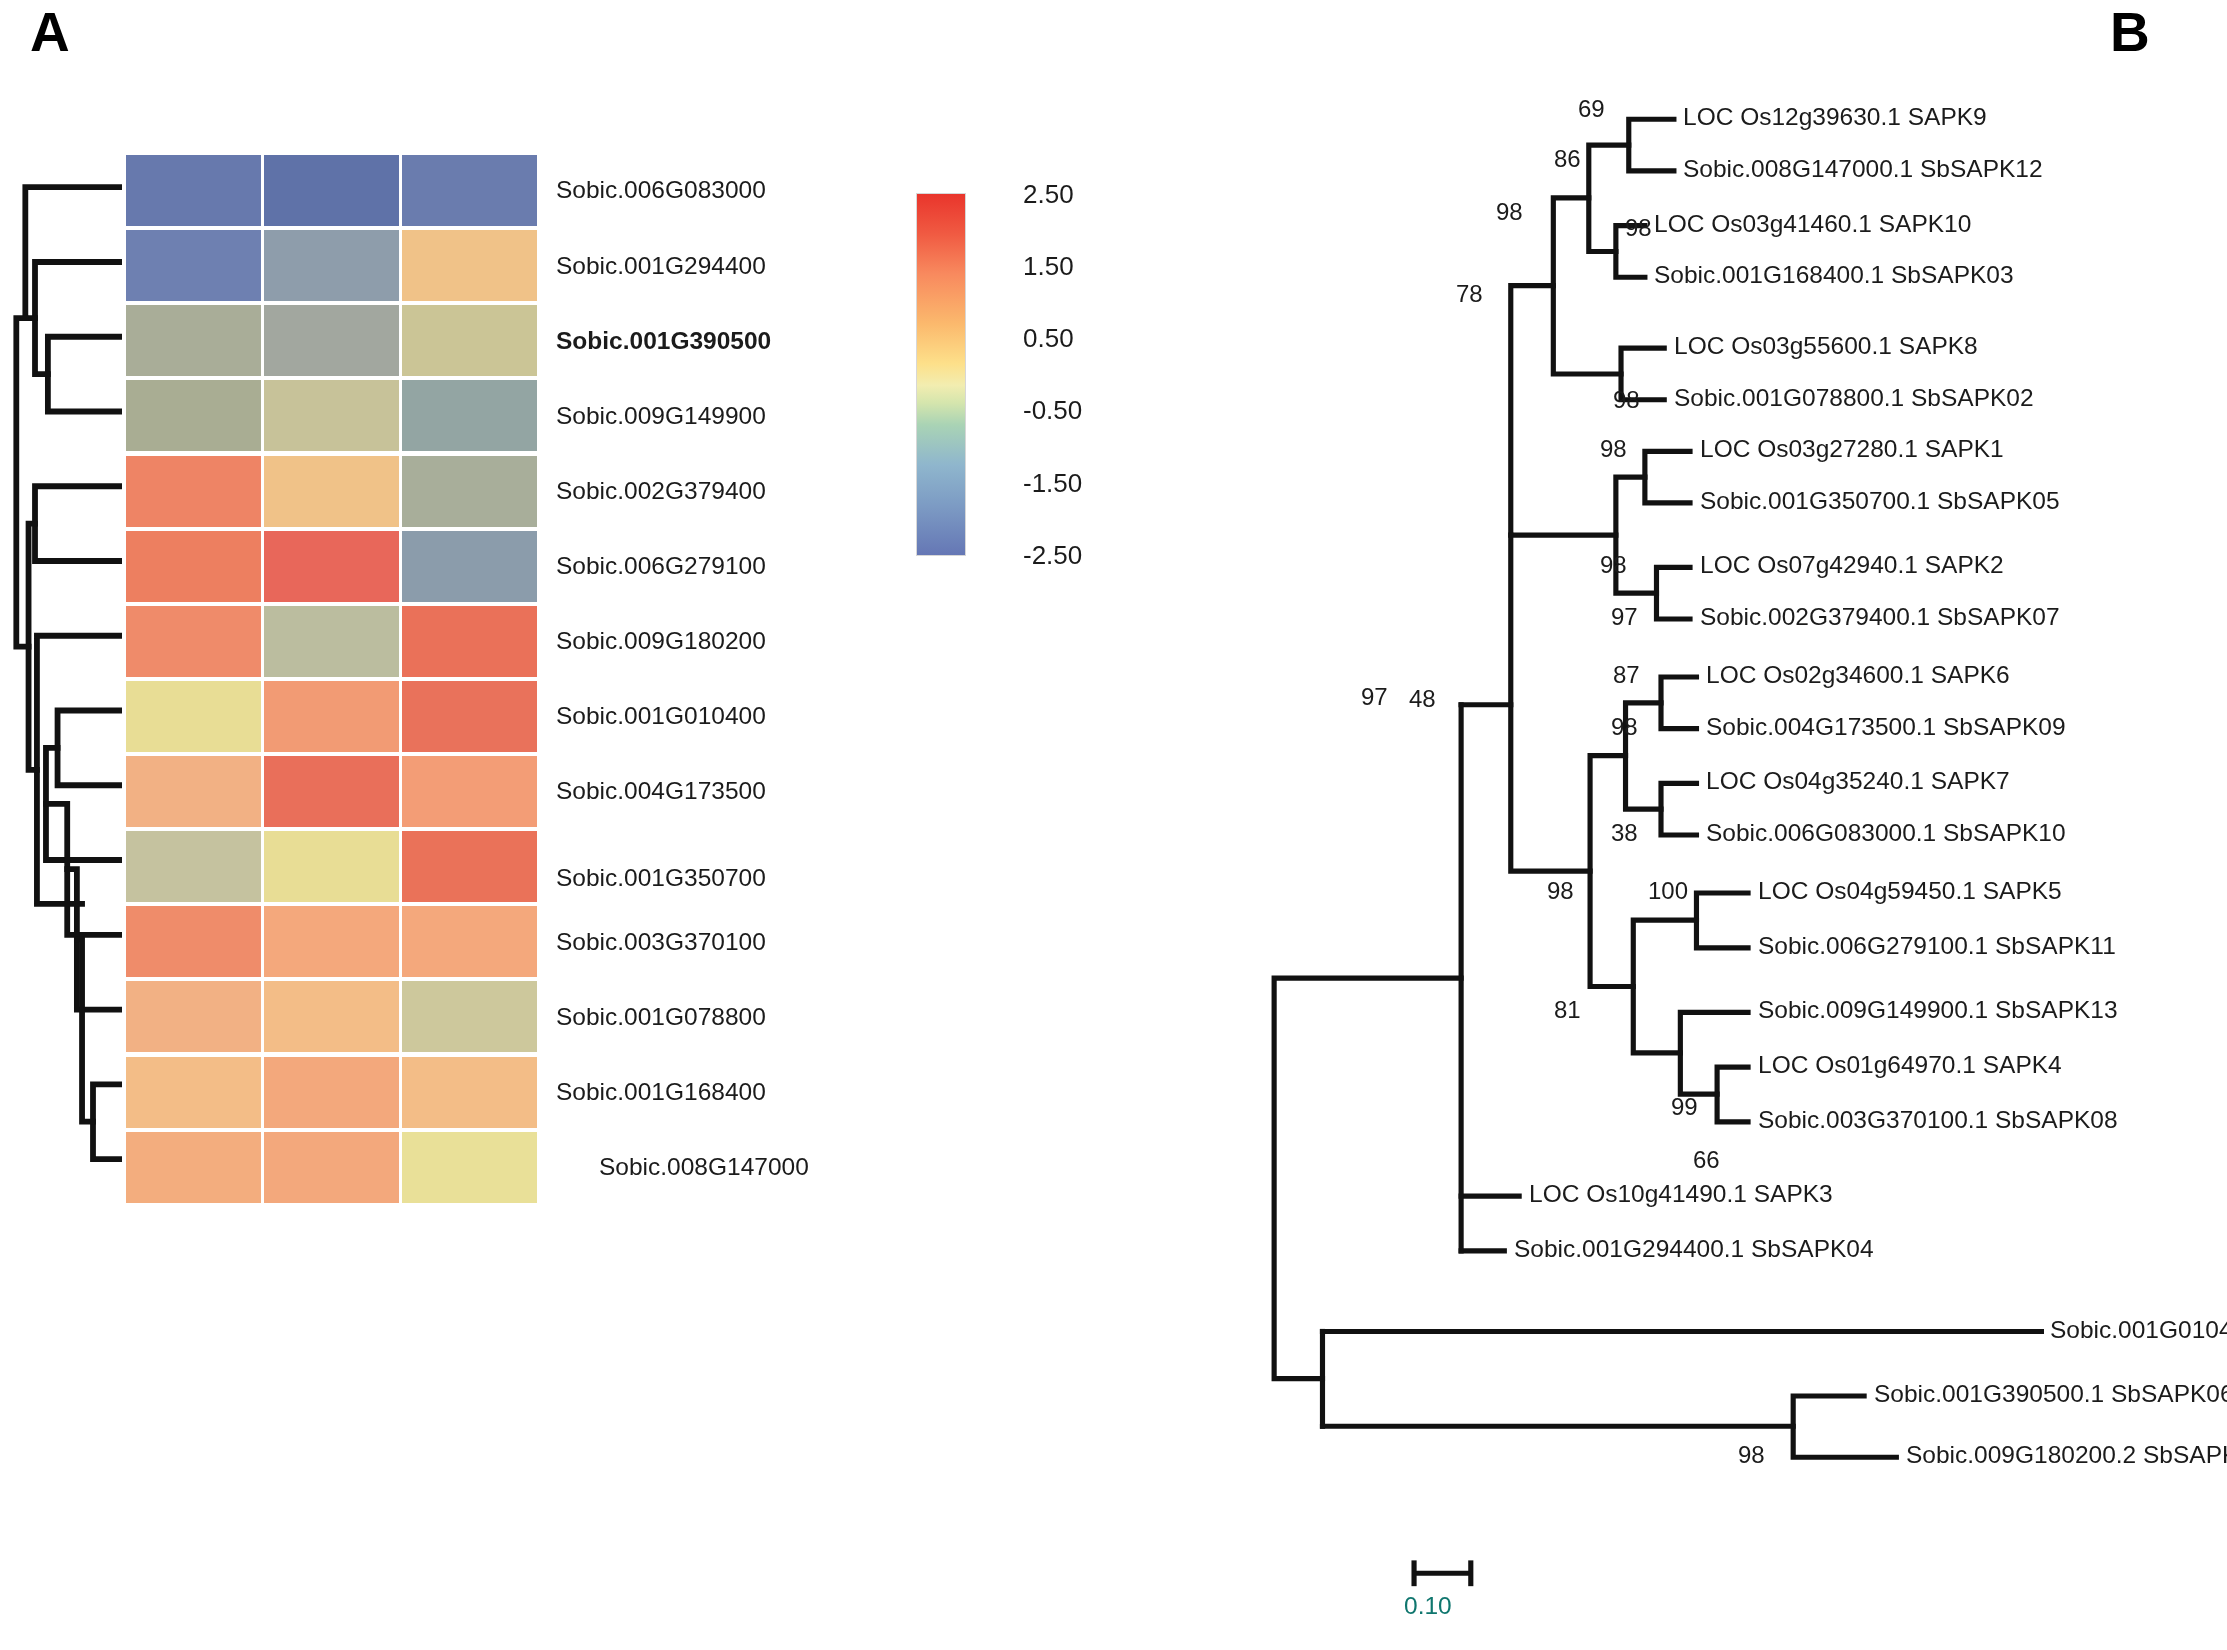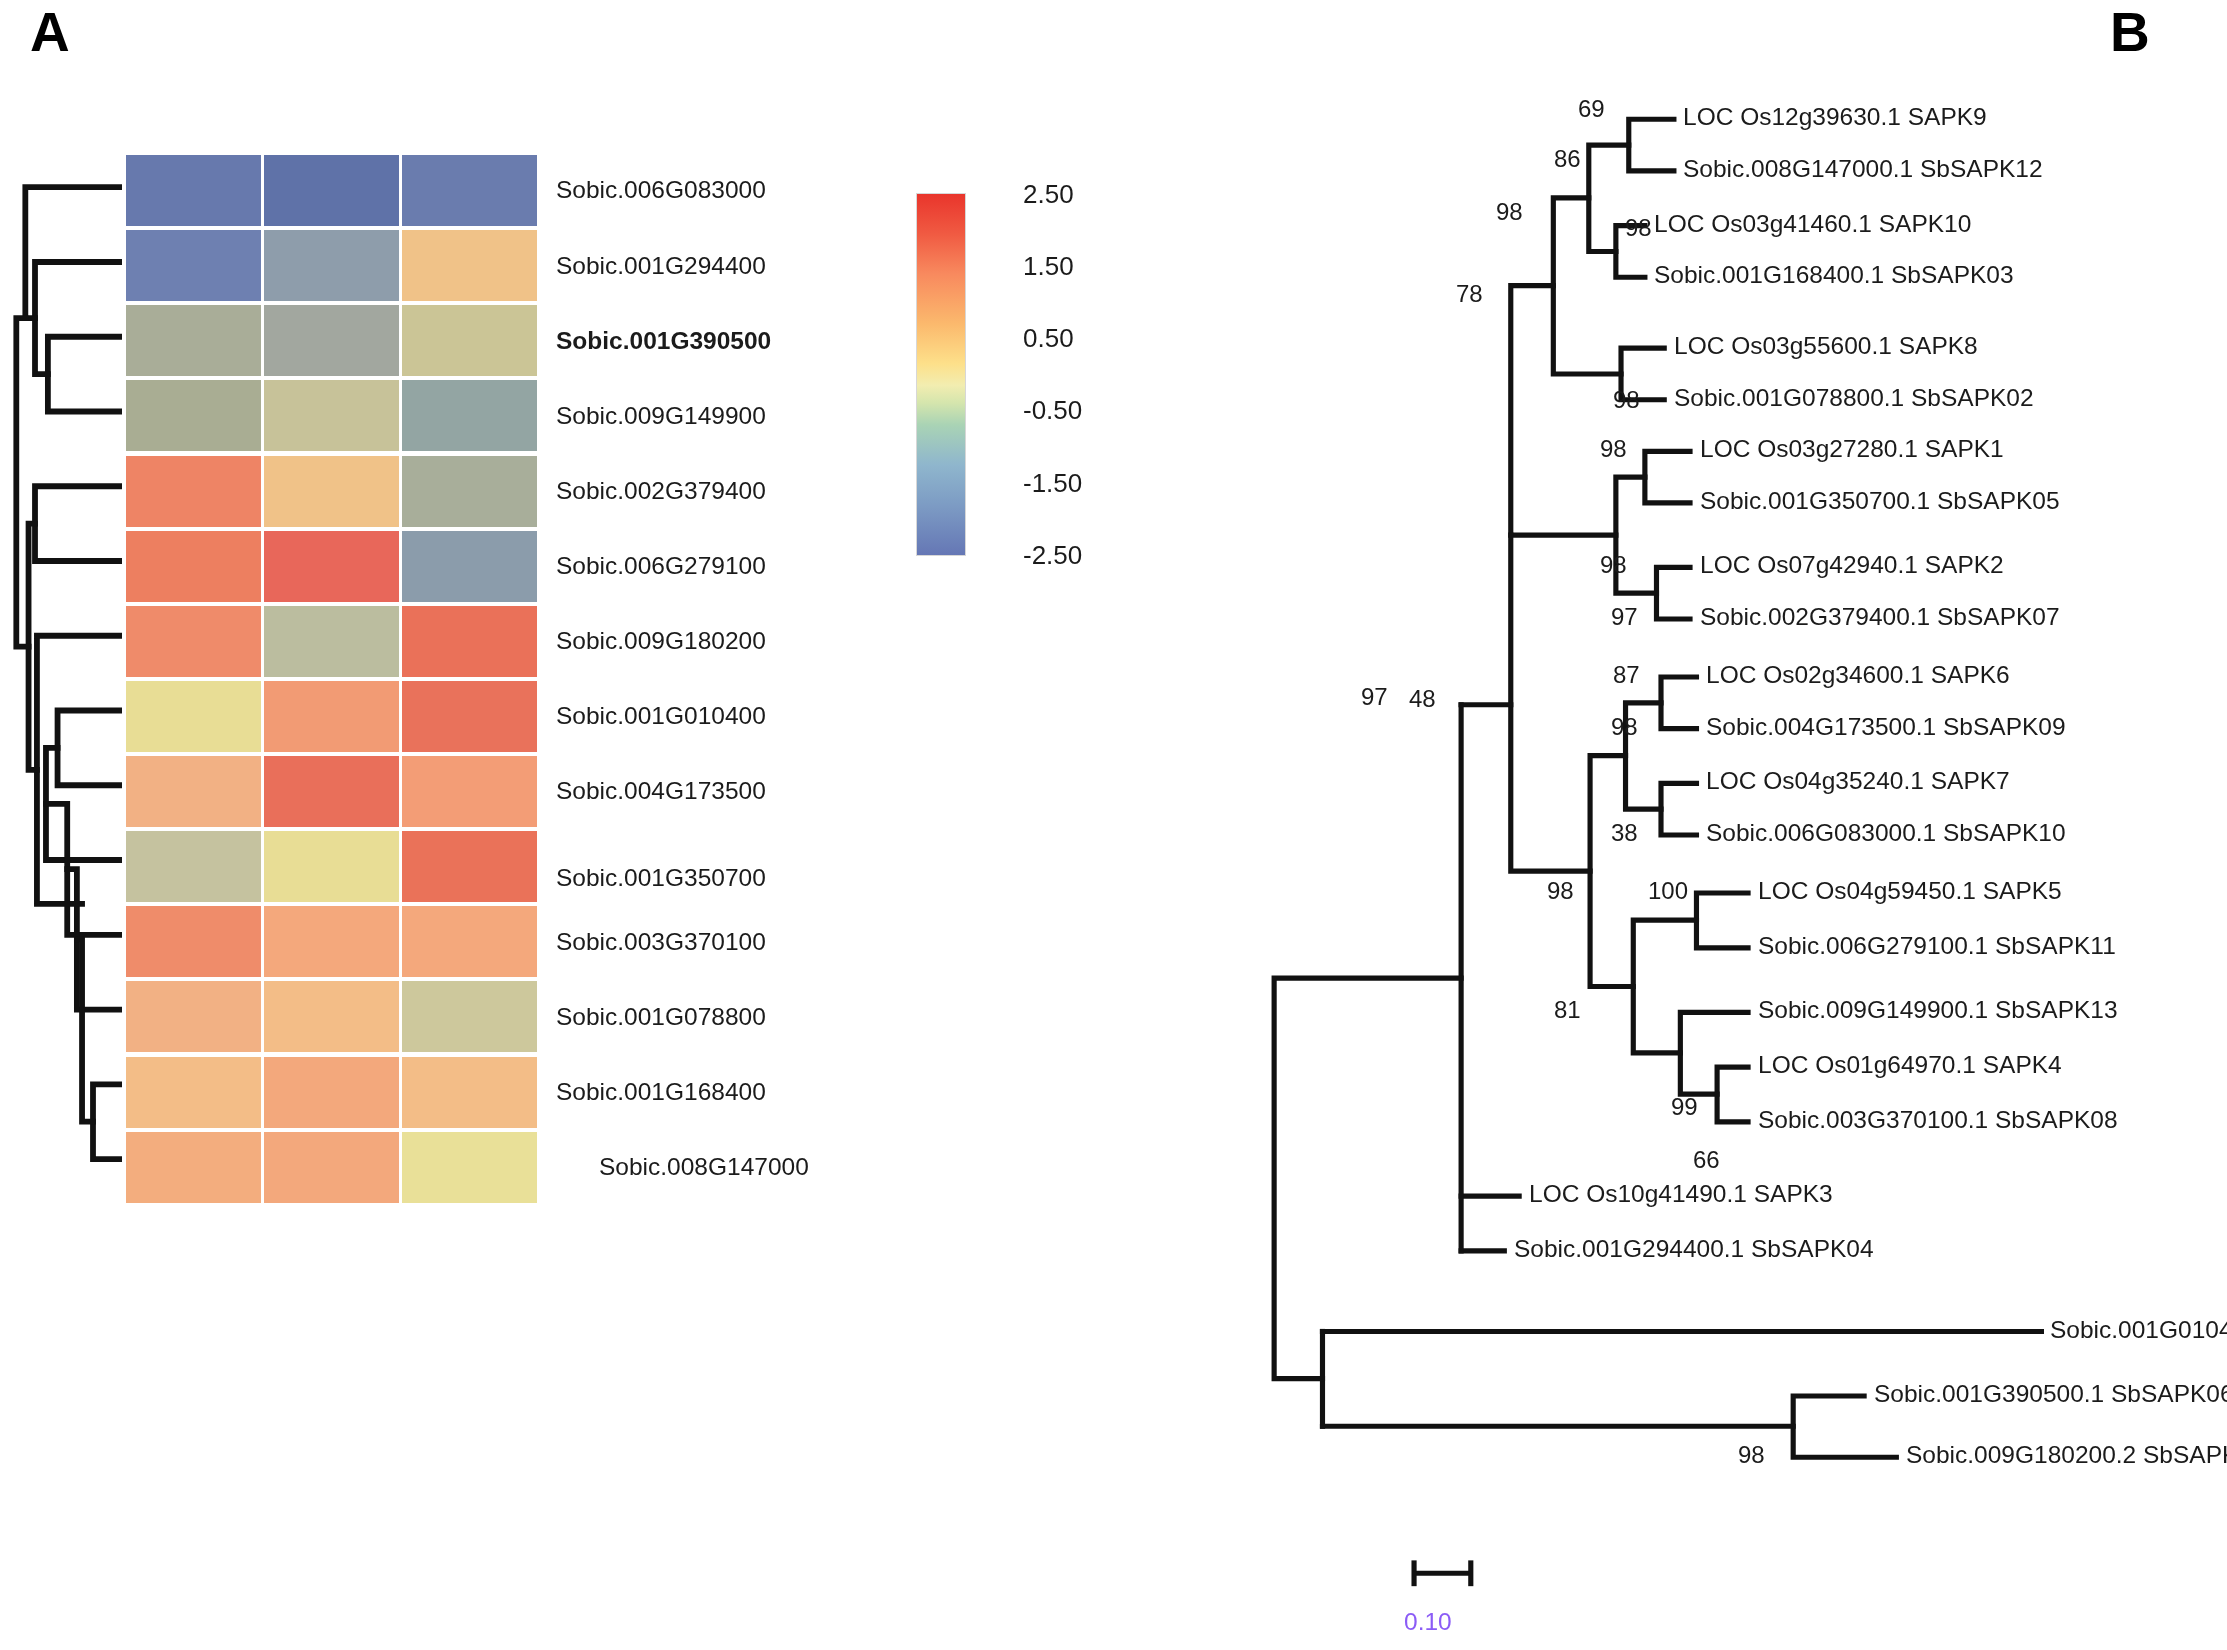--- a/index.html
+++ b/index.html
@@ -24,21 +24,21 @@
      background:linear-gradient(to bottom,#e9352c 0%,#f05a42 11%,#f8895e 22%,#fbb96d 36%,#fde08a 47%,
        #f2edb0 53%,#d4e5ad 58%,#a9d3b5 64%,#8fb6cd 75%,#7d9cc4 86%,#6577b5 100%);
      border:0.6px solid #d7d7d7;}
   .cb-tick{position:absolute;left:59px;font-size:26px;color:#1b1b1b;white-space:nowrap;margin-left:48px;}
 
   
   #panel-b{position:absolute;left:1045px;top:0;width:1183px;height:1650px;}
   #tree-svg{position:absolute;left:0;top:0;}
   .tip-label{position:absolute;font-size:24.5px;white-space:nowrap;color:#1b1b1b;line-height:1;}
   .boot-label{position:absolute;font-size:24px;white-space:nowrap;color:#1b1b1b;line-height:1;}
-  #scale-label{position:absolute;font-size:24.5px;color:#8b5cf6;margin-top:16px;}
+  #scale-label{position:absolute;font-size:24.5px;color:#0f766e;}
 </style>
 </head>
 <body>
 
 <div id="panel-a">
 
   <div class="panel-letter" id="panel-a-letter">A</div>
 
   <svg id="heat-dendro" viewBox="0 0 180 1640">
     <g fill="none" stroke="#111111" stroke-width="9" stroke-linecap="square">

